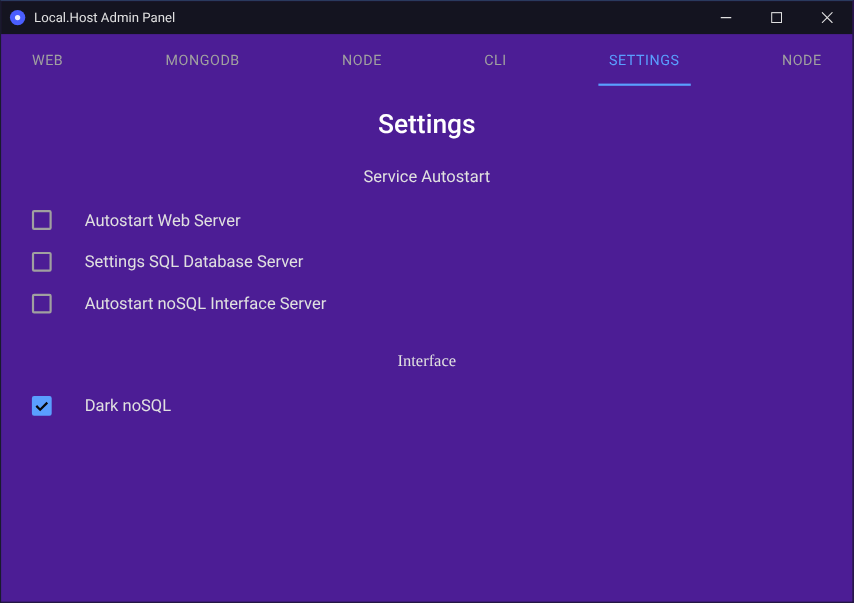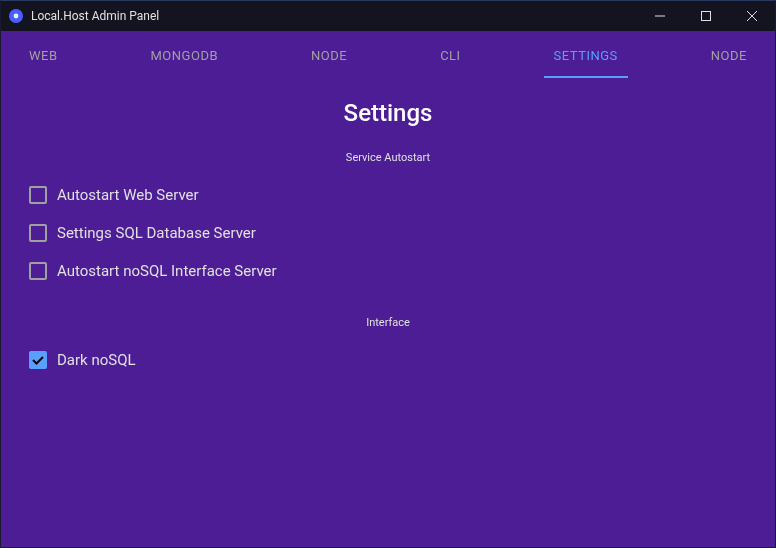--- a/index.html
+++ b/index.html
@@ -100,33 +100,34 @@
     .content {
       padding: 20px 28px;
     }
     .page-title {
       font-size: 24px;
       font-weight: 500;
       color: #ffffff;
       margin-bottom: 24px;
     }
     .section-title {
-      font-size: 11px;
+      font-size: 15px;
       color: #e0e0e0;
       font-weight: 400;
       margin-bottom: 12px;
       margin-top: 6px;
     }
     .section-title.second {
       margin-top: 26px;
+      font-family: Liberation Serif, serif;
     }
     .checkbox-row {
       display: flex;
       align-items: center;
-      gap: 10px;
+      gap: 30px;
       padding: 10px 0;
     }
     .checkbox {
       width: 18px;
       height: 18px;
       border: 2px solid #a0a0a0;
       border-radius: 2px;
       display: flex;
       align-items: center;
       justify-content: center;

